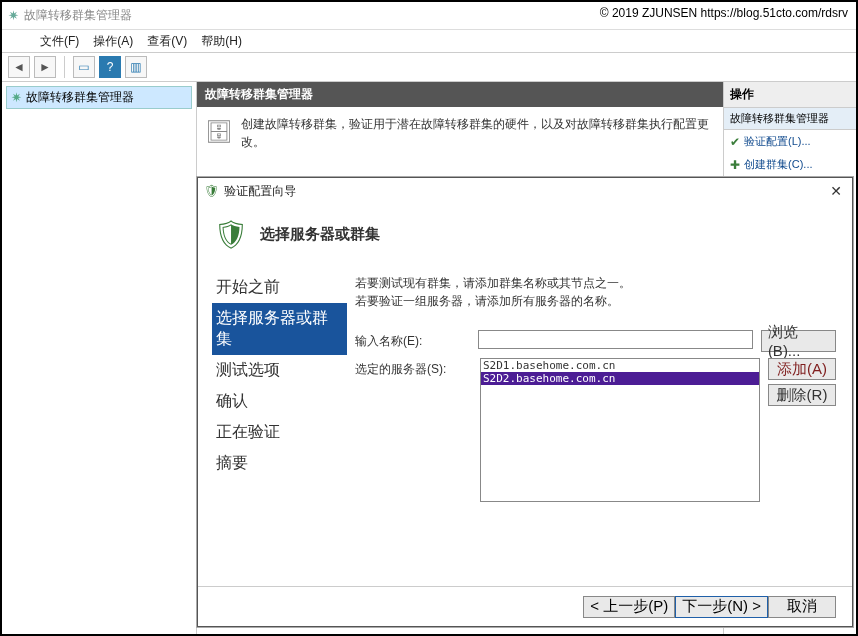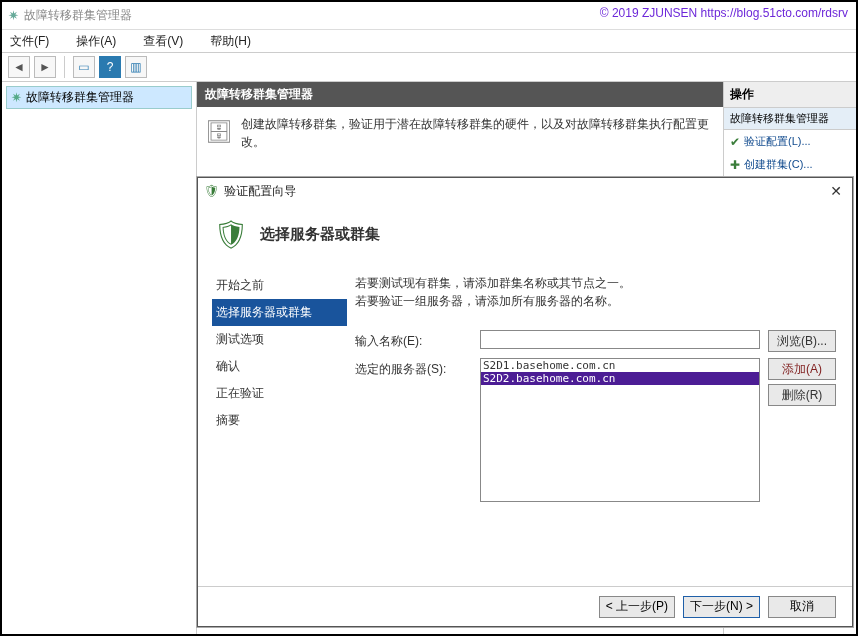--- a/index.html
+++ b/index.html
@@ -19,30 +19,31 @@
       border-bottom: 1px solid #ddd;
       display: flex;
       align-items: center;
       padding-left: 6px;
       color: #888;
     }
     .titlebar .icon { margin-right: 5px; font-size: 13px; color: #6a9; }
     .watermark {
       position: absolute;
       top: 4px; right: 8px;
-      color: #6d28d9;
+      color: #000000;
       font-size: 12px;
     }
     .menubar {
       height: 22px;
       display: flex;
       align-items: center;
       padding-left: 8px;
-      gap: 27px;
+      gap: 14px;
       color: #222;
+      margin-left: 30px;
     }
     .menubar span { cursor: default; }
     .toolbar {
       height: 30px;
       border-top: 1px solid #ccc;
       border-bottom: 1px solid #ccc;
       display: flex;
       align-items: center;
       padding-left: 6px;
       gap: 4px;
@@ -149,21 +150,21 @@
       font-size: 28px; color:#3a7d3a;
     }
     .wiz-header h2 { font-size: 15px; font-weight: bold; color:#333; }
     .wiz-body {
       display: flex;
       height: calc(100% - 126px);
     }
     .wiz-nav {
       width: 150px;
       padding: 8px 0 0 14px;
-      font-size: 12px;
+      font-size: 16px;
     }
     .wiz-nav div { padding: 5px 4px; color:#333; }
     .wiz-nav .sel { background:#19549c; color:#fff; }
     .wiz-content {
       flex:1;
       padding: 10px 16px 10px 8px;
       font-size: 12px;
       color:#333;
     }
     .wiz-content .instr { line-height: 1.5; margin-bottom: 20px; }
@@ -180,31 +181,31 @@
       font-family: Consolas, monospace;
       font-size: 11px;
     }
     .serverlist div { padding: 0 2px; }
     .serverlist .selrow { background:#4c1d95; color:#fff; }
     .side-btns { display:flex; flex-direction:column; gap:4px; margin-left:8px; }
     .btn {
       min-width: 68px; height: 22px;
       border: 1px solid #888;
       background: #e9e9e9;
-      font-size: 12px;
+      font-size: 15px;
       display:flex; align-items:center; justify-content:center;
       padding: 0 6px;
     }
     .btn.disabled { color:#7f1d1d; }
     .btn.primary { border:1.5px solid #1f5fa8; }
     .wiz-footer {
       height: 40px;
       border-top: 1px solid #ccc;
       display:flex; align-items:center; justify-content:flex-end;
-      gap: 8px; padding-right: 16px;
+      padding-right: 16px;
     }
   </style>
 </head>
 <body>
 
 <div class="watermark">© 2019 ZJUNSEN https://blog.51cto.com/rdsrv</div>
 
 <div class="titlebar">
   <span class="icon">✷</span>
   <span>故障转移群集管理器</span>

